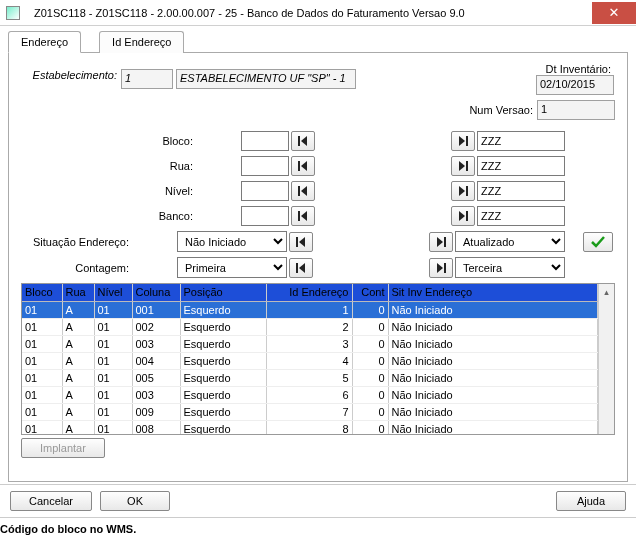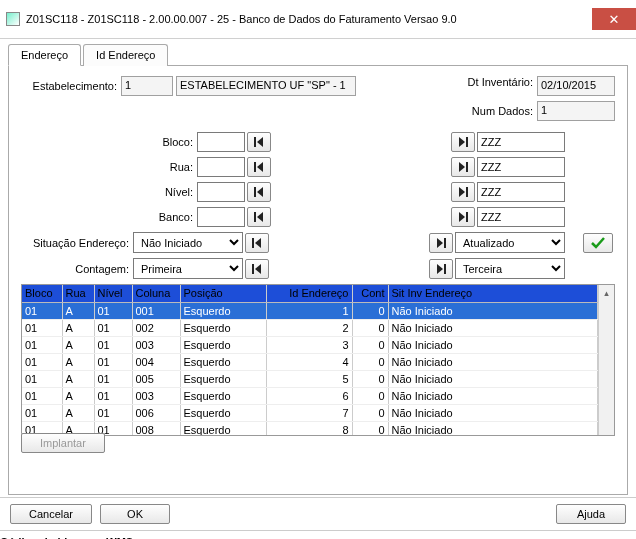--- a/index.html
+++ b/index.html
@@ -9,24 +9,25 @@
     font-size: 11px;
     background: #fff;
     color: #000;
     width: 636px;
     height: 539px;
     overflow: hidden;
   }
   .titlebar {
     background: #fff;
     border-bottom: 1px solid #d0d0d0;
-    height: 39px;
+    height: 26px;
     display: flex;
     align-items: center;
     padding: 0 0 0 6px;
+    gap: 8px;
   }
   .titlebar .app-icon {
     width: 14px; height: 14px;
     border: 1px solid #888;
     background: linear-gradient(135deg,#7ec 0%,#fff 100%);
     margin-right: 6px;
   }
   .titlebar .title-text {
     flex: 1;
     white-space: nowrap;
@@ -45,21 +46,21 @@
   }
   .client {
     padding: 4px 8px 0 8px;
   }
   .tabs {
     position: relative;
     height: 454px;
   }
   .tabstrip {
     display: flex;
-    gap: 0;
+    gap: 16px;
     position: relative;
     z-index: 2;
   }
   .tab {
     border: 1px solid #aaa;
     border-bottom: none;
     background: #fcfcfc;
     padding: 4px 12px 4px 12px;
     margin-right: 2px;
     border-radius: 3px 3px 0 0;
@@ -104,21 +105,21 @@
     justify-content:center;
     width: 24px; height: 20px;
     border: 1px solid #888;
     border-radius: 2px;
     background: linear-gradient(#fefefe,#e8e8e8);
     cursor: pointer;
     font-size: 10px;
     line-height: 1;
   }
   .icon-btn svg { width: 10px; height: 10px; display:block; }
-  .range-group { display:flex; align-items:center; gap:2px; }
+  .range-group { display:flex; align-items:center; gap:2px;margin-left:44px; }
   .field-col1 .lbl { width: 100px; }
   .field-col2 .lbl { width: 70px; }
   .range-row .lbl { width: 176px; }
   .spacer-mid { flex: 1; }
   .table-wrap {
     border: 1px solid #999;
     height: 152px;
     display: flex;
     margin-top: 2px;
   }
@@ -146,21 +147,21 @@
     overflow: hidden;
     height: 17px;
   }
   th {
     background: #1d4ed8;
     border-bottom: 1px solid #bbb;
     font-weight: normal;
   }
   td.num { text-align: right; }
   tr.sel td { background: #2a6fd6; color: #fff; }
-  .implantar-wrap { margin-top:1px; }
+  .implantar-wrap { margin-top:7px; }
   .btn {
     border: 1px solid #888;
     border-radius: 2px;
     background: linear-gradient(#fefefe,#e8e8e8);
     padding: 3px 18px;
     cursor: pointer;
     min-width: 70px;
     text-align:center;
   }
   .btn.disabled { color:#999; cursor:default; }
@@ -200,36 +201,36 @@
 
 <div class="client">
   <div class="tabs">
     <div class="tabstrip">
       <div class="tab active">Endereço</div>
       <div class="tab">Id Endereço</div>
     </div>
     <div class="tabpanel">
 
       <div class="row">
-        <div class="field-col1" style="display:flex;align-items:center;">
+        <div class="field-col1" style="display:flex;align-items:flex-start;font-style:italic;">
           <span class="lbl">Estabelecimento:</span>
           <span class="readonly" style="width:52px">1</span>
           <span class="readonly" style="width:180px;margin-left:3px">ESTABELECIMENTO UF "SP" - 1</span>
         </div>
         <div class="spacer-mid"></div>
-        <div class="field-col2" style="display:flex;">
+        <div class="field-col2" style="display:flex;align-items:center;flex-direction:column;">
           <span class="lbl" style="width:80px">Dt Inventário:</span>
           <span class="readonly" style="width:78px">02/10/2015</span>
         </div>
       </div>
 
       <div class="row">
         <div class="spacer-mid"></div>
         <div class="field-col2" style="display:flex;align-items:center;">
-          <span class="lbl" style="width:80px">Num Dados:</span>
+          <span class="lbl" style="width:80px">Num Versao:</span>
           <span class="readonly" style="width:78px">1</span>
         </div>
       </div>
 
       <div style="height:6px"></div>
 
       <div class="row range-row">
         <span class="lbl">Bloco:</span>
         <div class="range-group">
           <input type="text" style="width: 48px;" value="">
@@ -462,21 +463,21 @@
                   <td>003</td>
                   <td>Esquerdo</td>
                   <td class="num">6</td>
                   <td class="num">0</td>
                   <td>Não Iniciado</td>
                 </tr>
                 <tr>
                   <td>01</td>
                   <td>A</td>
                   <td>01</td>
-                  <td>006</td>
+                  <td>009</td>
                   <td>Esquerdo</td>
                   <td class="num">7</td>
                   <td class="num">0</td>
                   <td>Não Iniciado</td>
                 </tr>
                 <tr>
                   <td>01</td>
                   <td>A</td>
                   <td>01</td>
                   <td>008</td>

